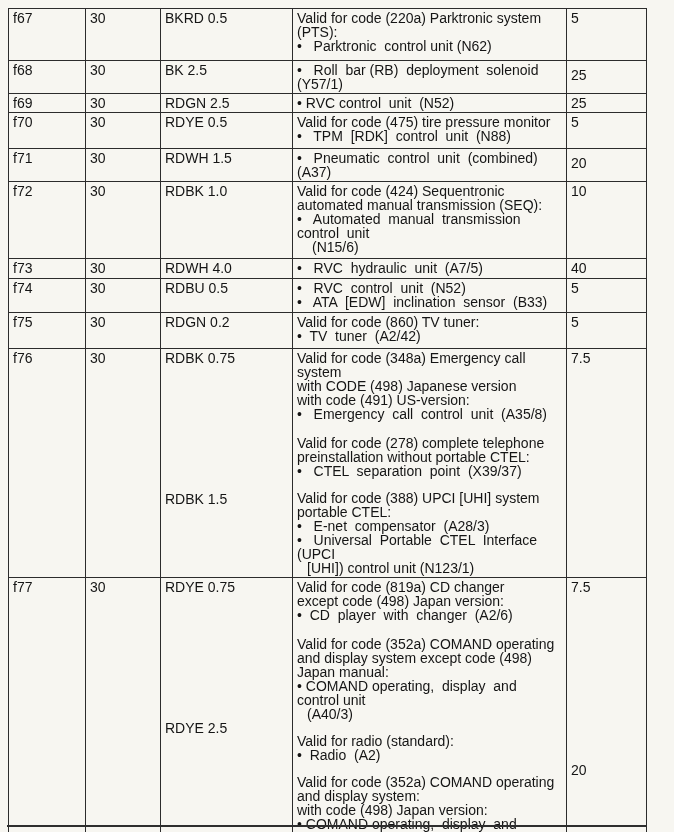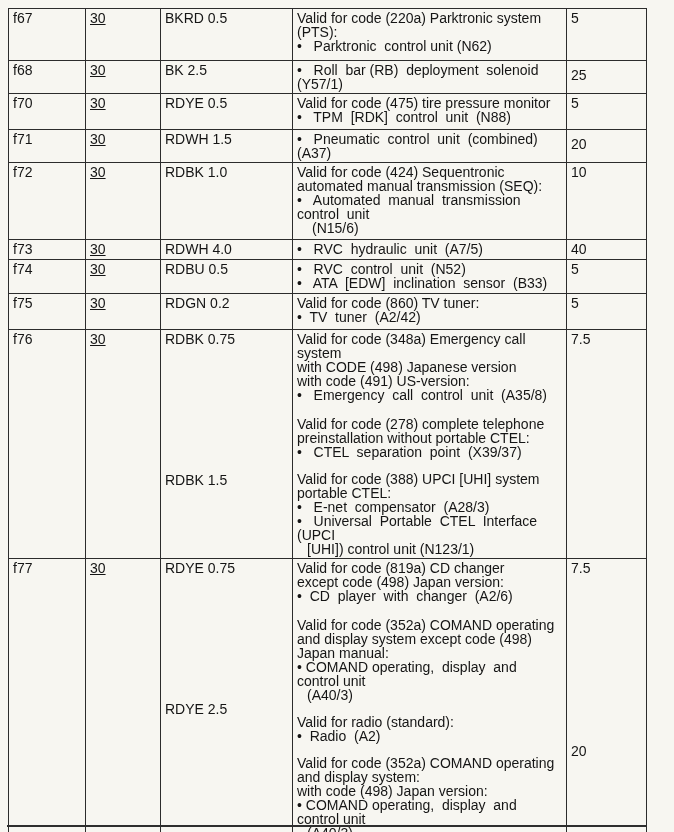--- a/index.html
+++ b/index.html
@@ -19,21 +19,21 @@
     table-layout:fixed;
   }
   .fuse td {
     border:1px solid #2c2c2c;
     vertical-align:top;
     padding:2px 5px 2px 4px;
     font-size:14px;
     line-height:14px;
   }
   .c-id   { width:77px;  font-size:12px; }
-  .c-amp  { width:75px;  font-size:12px;text-decoration:underline; }
+  .c-amp  { width:75px;  font-size:12px; }
   .c-wire { width:132px; font-size:11.5px; }
   .c-desc { width:274px; }
   .c-rate { width:80px;  font-size:12px; }
 
   .line { white-space:pre-wrap; }
   .indent  { padding-left:15px; }
   .indent2 { padding-left:10px; }
   .gap  { margin-top:15px; }
   .gap2 { margin-top:13px; }
   .wire2 { margin-top:127px; }
@@ -102,20 +102,37 @@
             <div class="line">BK 2.5</div>
           </td>
         <td class="c-desc">
           <div class="line">•   Roll  bar (RB)  deployment  solenoid  (Y57/1)</div>
         </td>
         <td class="c-rate">
             <div class="line rate-low">25</div>
           </td>
       </tr>
 
+      <tr class="r2">
+        <td class="c-id">
+            <div class="line">f69</div>
+          </td>
+        <td class="c-amp">
+            <div class="line">30</div>
+          </td>
+        <td class="c-wire">
+            <div class="line">RDGN 2.5</div>
+          </td>
+        <td class="c-desc">
+          <div class="line">• RVC control  unit  (N52)</div>
+        </td>
+        <td class="c-rate">
+            <div class="line">25</div>
+          </td>
+      </tr>
 
       <tr class="r3">
         <td class="c-id">
             <div class="line">f70</div>
           </td>
         <td class="c-amp">
             <div class="line">30</div>
           </td>
         <td class="c-wire">
             <div class="line">RDYE 0.5</div>

